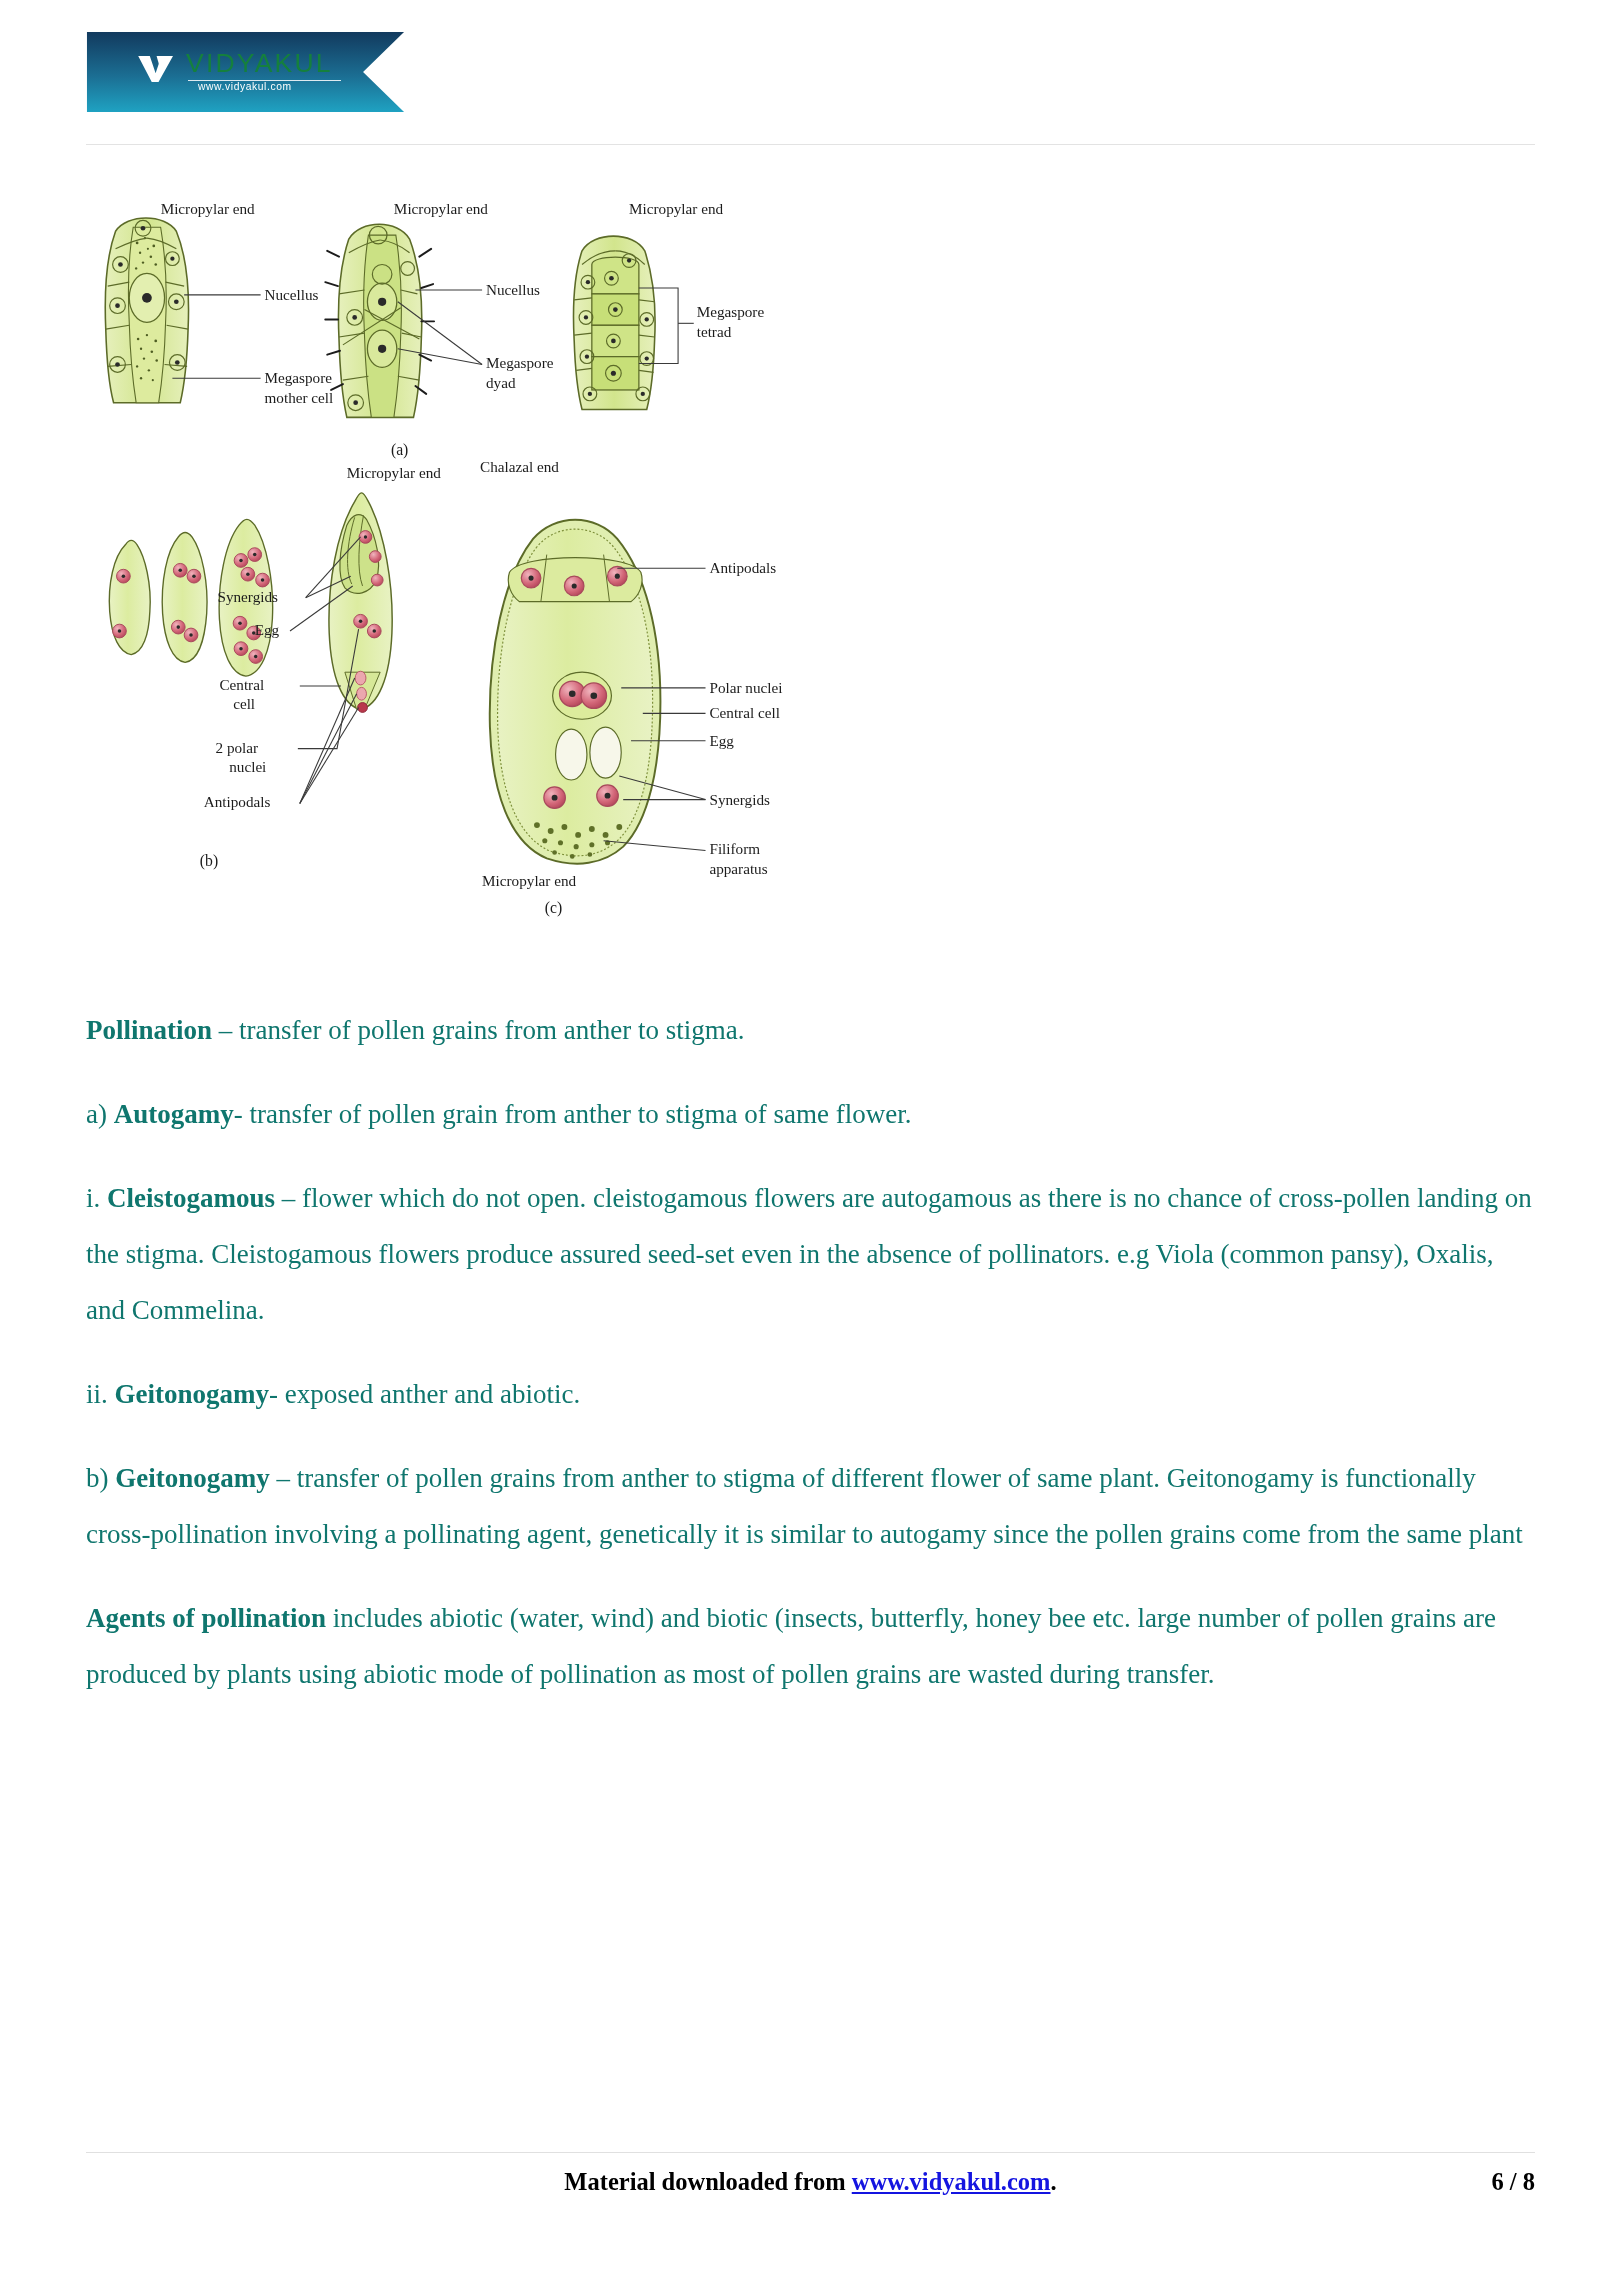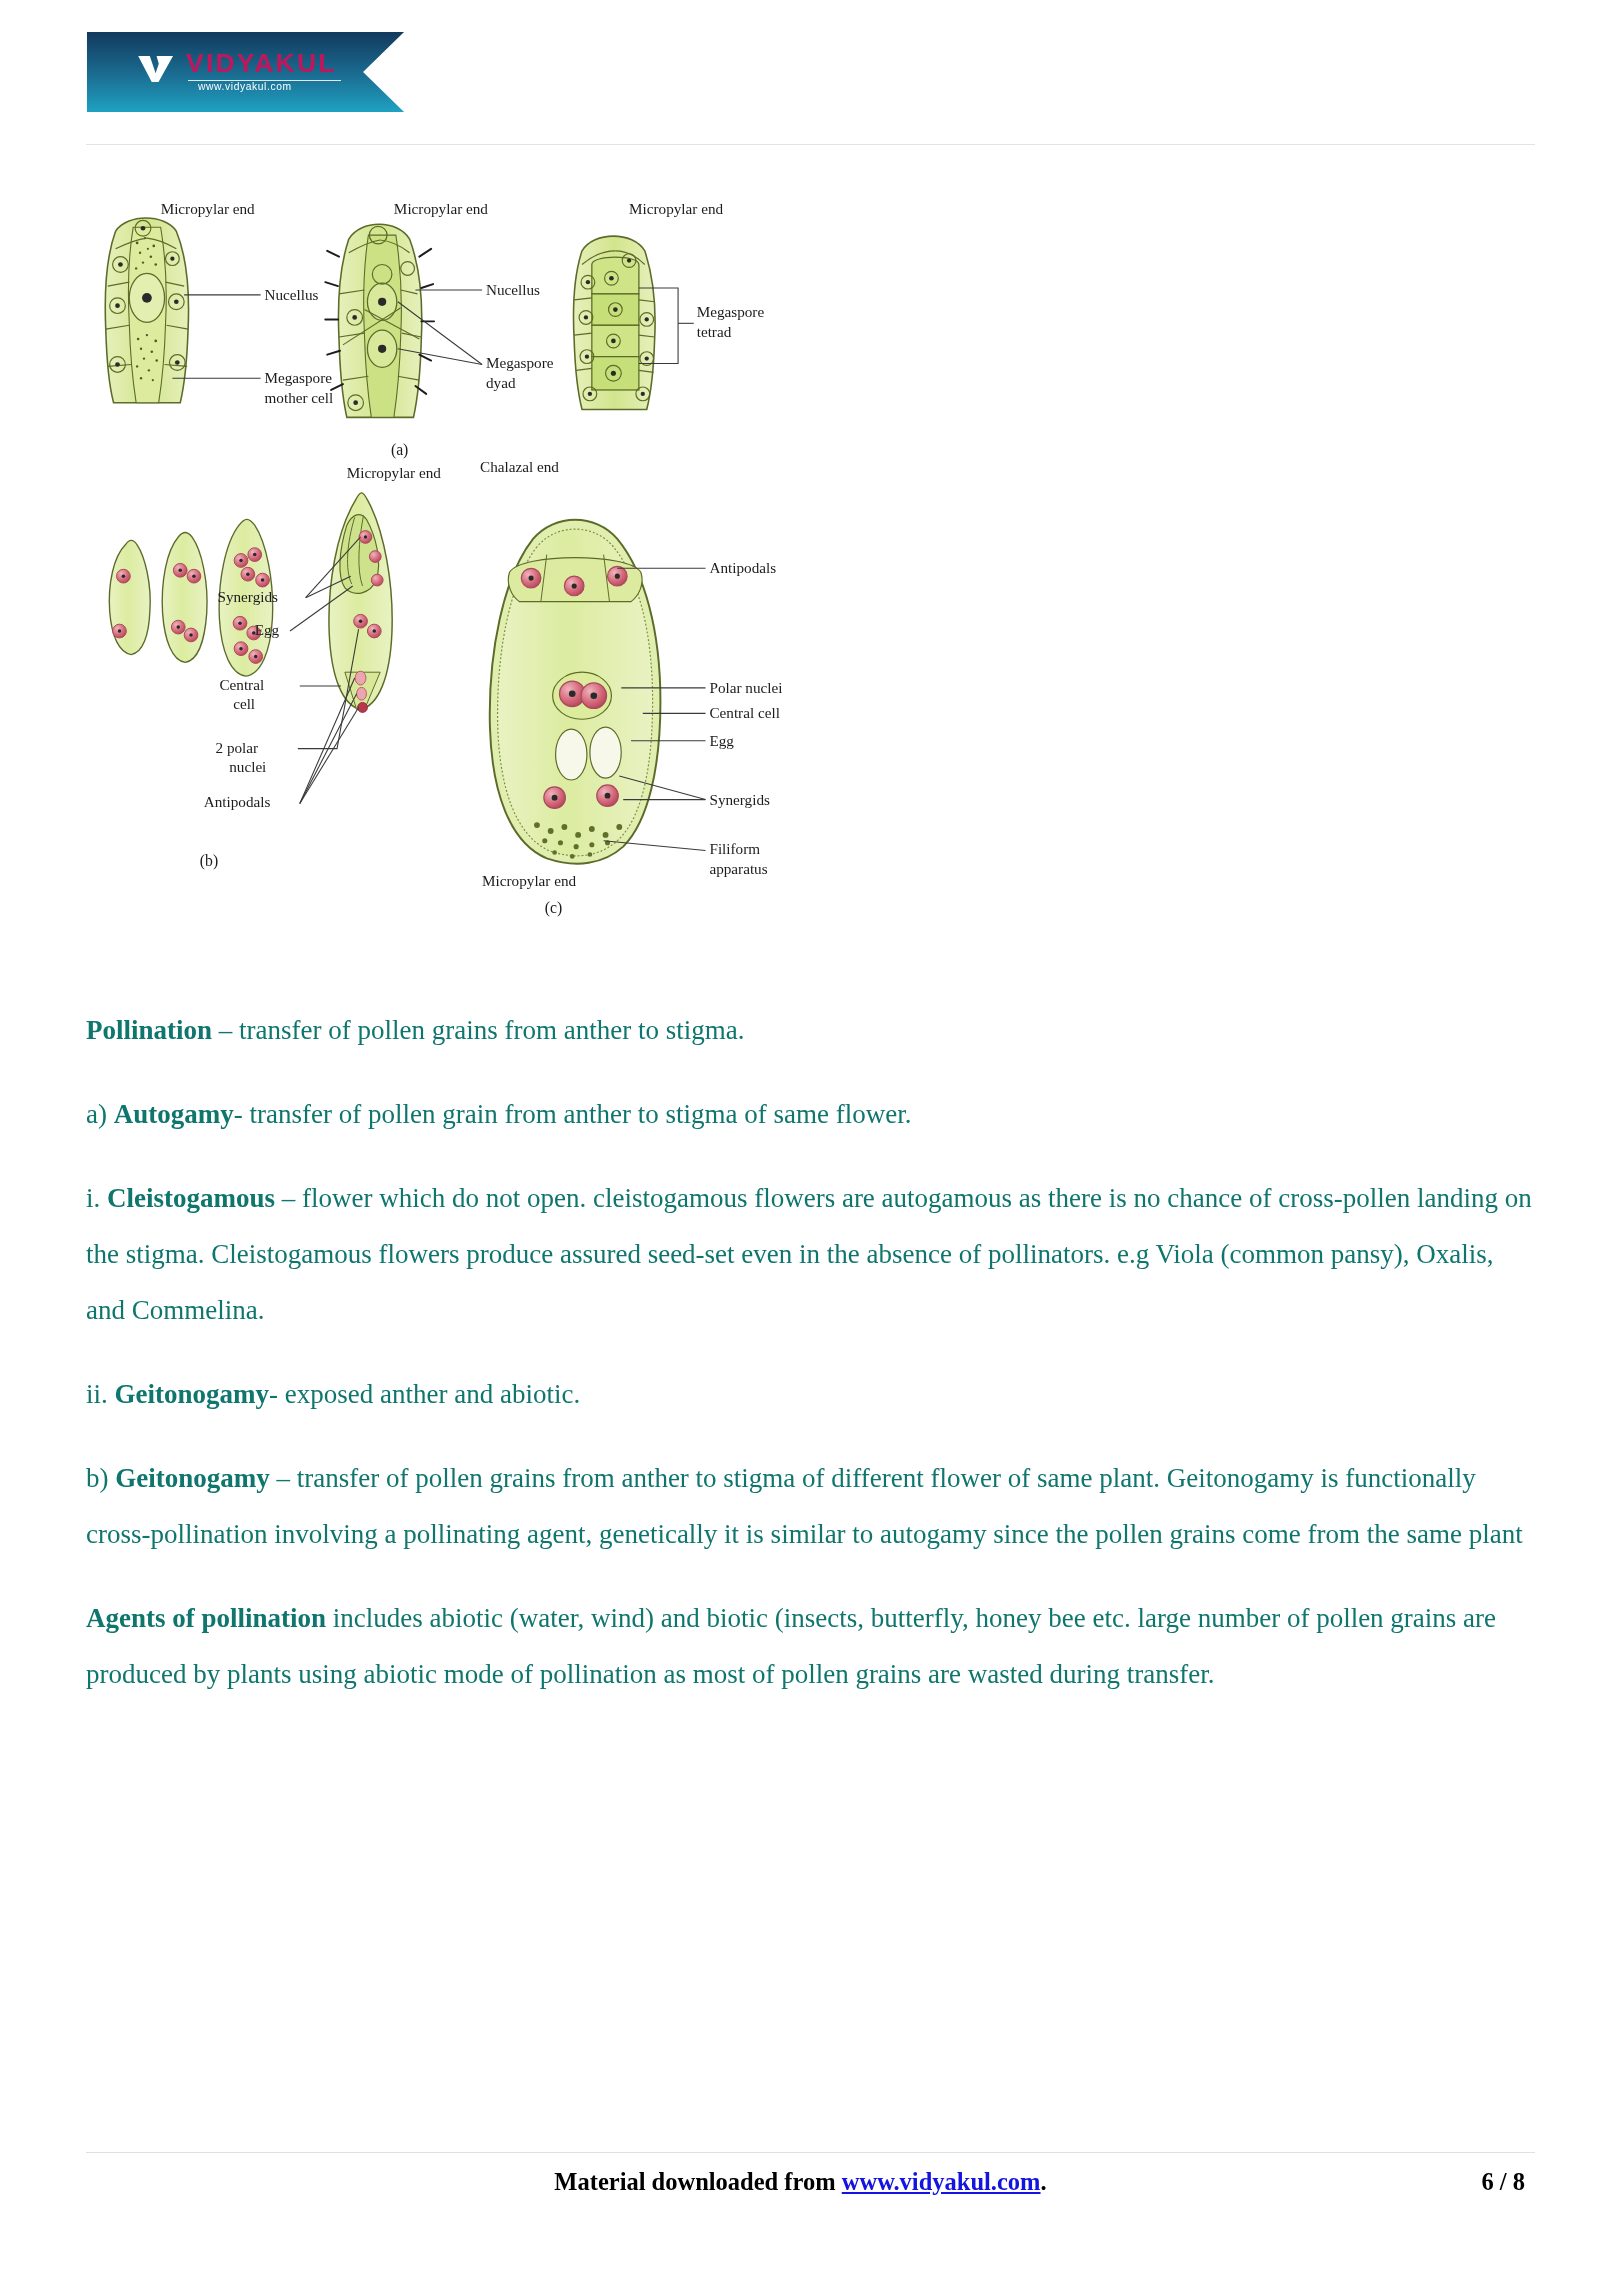--- a/index.html
+++ b/index.html
@@ -53,22 +53,22 @@
     width: 43px;
     height: 29px;
   }
   .logo-word {
     position: absolute;
     left: 49px;
     top: 0px;
     font-family: "Liberation Sans", sans-serif;
     font-size: 26.5px;
     letter-spacing: 2.2px;
-    color: #be185d;
-    font-weight: 700;
+    color: #15803d;
+    font-weight: 400;
     white-space: nowrap;
   }
   .logo-rule {
     position: absolute;
     left: 51px;
     top: 32px;
     width: 153px;
     height: 1px;
     background: #ffffff;
     opacity: .85;
@@ -126,21 +126,21 @@
   .footer-rule {
     position: absolute;
     left: 86px;
     top: 2152px;
     width: 1449px;
     height: 1px;
     background: #e0e0e0;
   }
   .footer {
     position: absolute;
-    left: 76px;
+    left: 86px;
     top: 2168px;
     width: 1449px;
     height: 59px;
   }
   .footer-center {
     position: absolute;
     left: 0;
     top: 0;
     width: 1449px;
     text-align: center;

